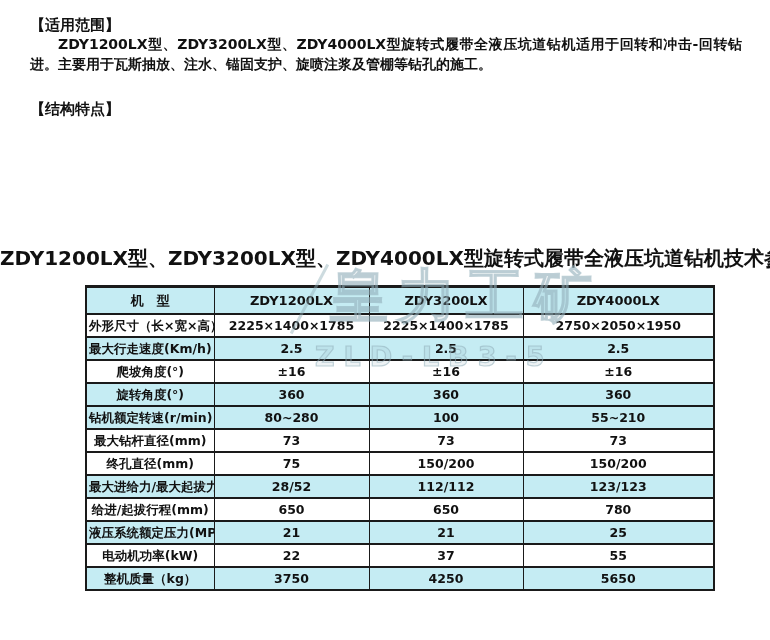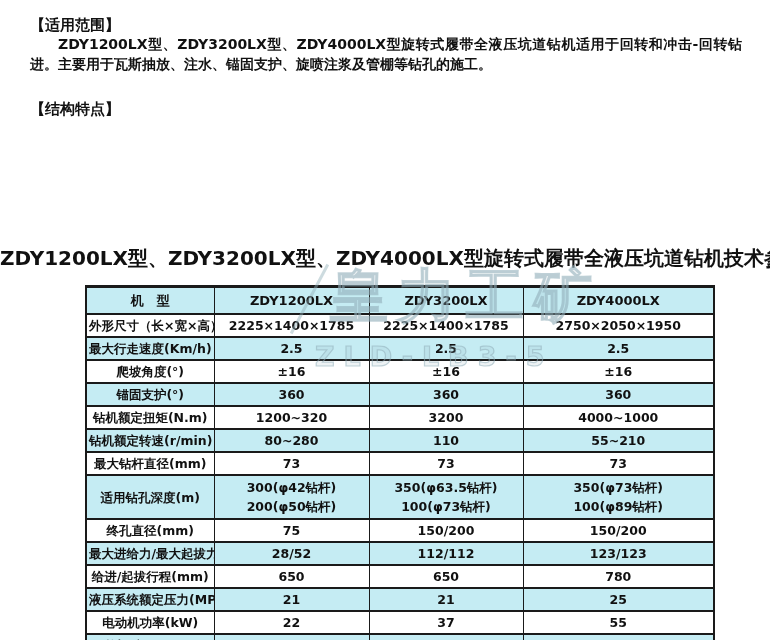--- a/index.html
+++ b/index.html
@@ -153,58 +153,37 @@
         <td class="hl">2.5</td>
         <td class="hl">2.5</td>
       </tr>
       <tr>
         <td>爬坡角度(°)</td>
         <td>±16</td>
         <td>±16</td>
         <td>±16</td>
       </tr>
       <tr>
-        <td class="hl">锚固支护(°)</td>
+        <td class="hl">旋转角度(°)</td>
         <td class="hl">360</td>
         <td class="hl">360</td>
         <td class="hl">360</td>
       </tr>
       <tr>
-        <td>钻机额定扭矩(N.m)</td>
-        <td>1200~320</td>
-        <td>3200</td>
-        <td>4000~1000</td>
-      </tr>
-      <tr>
         <td class="hl">钻机额定转速(r/min)</td>
         <td class="hl">80~280</td>
-        <td class="hl">110</td>
+        <td class="hl">100</td>
         <td class="hl">55~210</td>
       </tr>
       <tr>
         <td>最大钻杆直径(mm)</td>
         <td>73</td>
         <td>73</td>
         <td>73</td>
       </tr>
-      <tr class="tall">
-        <td class="hl">适用钻孔深度(m)</td>
-        <td class="hl">
-          <span class="cell-stack">300(φ42钻杆)</span>
-          <span class="cell-stack">200(φ50钻杆)</span>
-        </td>
-        <td class="hl">
-          <span class="cell-stack">350(φ63.5钻杆)</span>
-          <span class="cell-stack">100(φ73钻杆)</span>
-        </td>
-        <td class="hl">
-          <span class="cell-stack">350(φ73钻杆)</span>
-          <span class="cell-stack">100(φ89钻杆)</span>
-        </td>
-      </tr>
       <tr>
         <td>终孔直径(mm)</td>
         <td>75</td>
         <td>150/200</td>
         <td>150/200</td>
       </tr>
       <tr>
         <td class="hl">最大进给力/最大起拔力(KN)</td>
         <td class="hl">28/52</td>
         <td class="hl">112/112</td>

